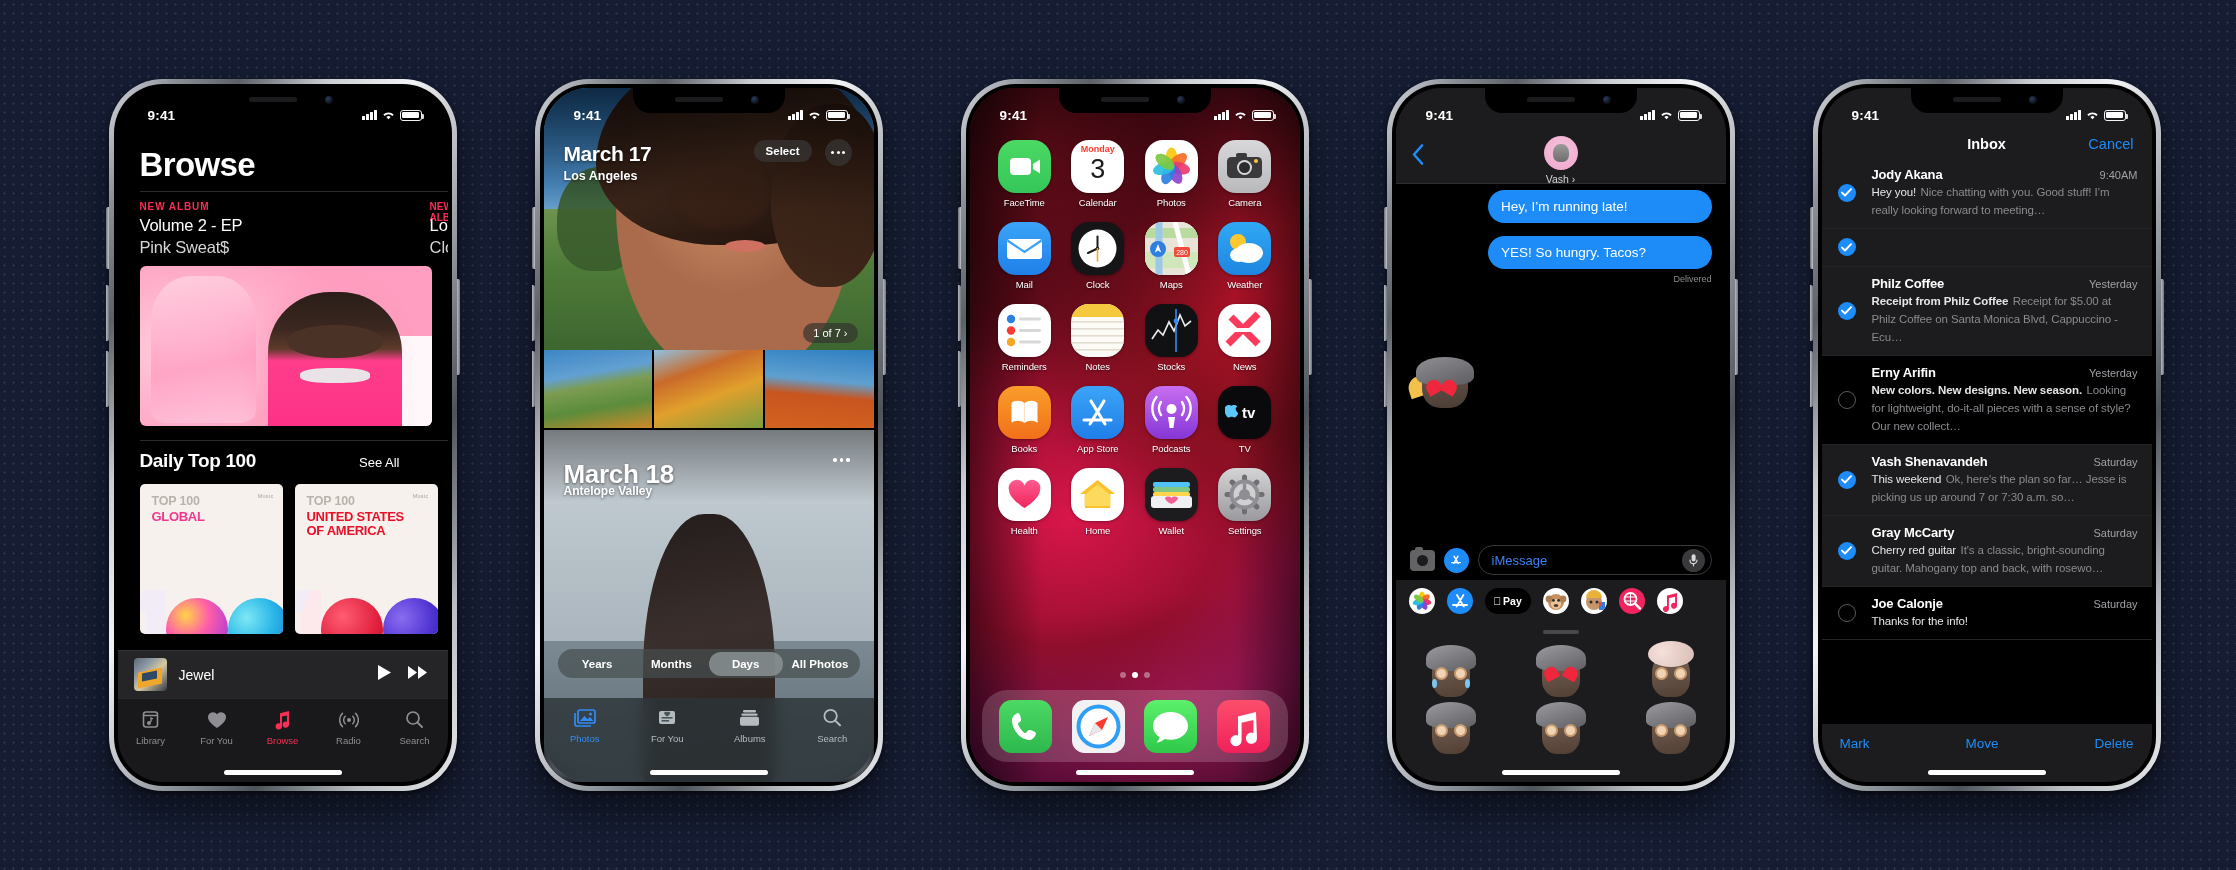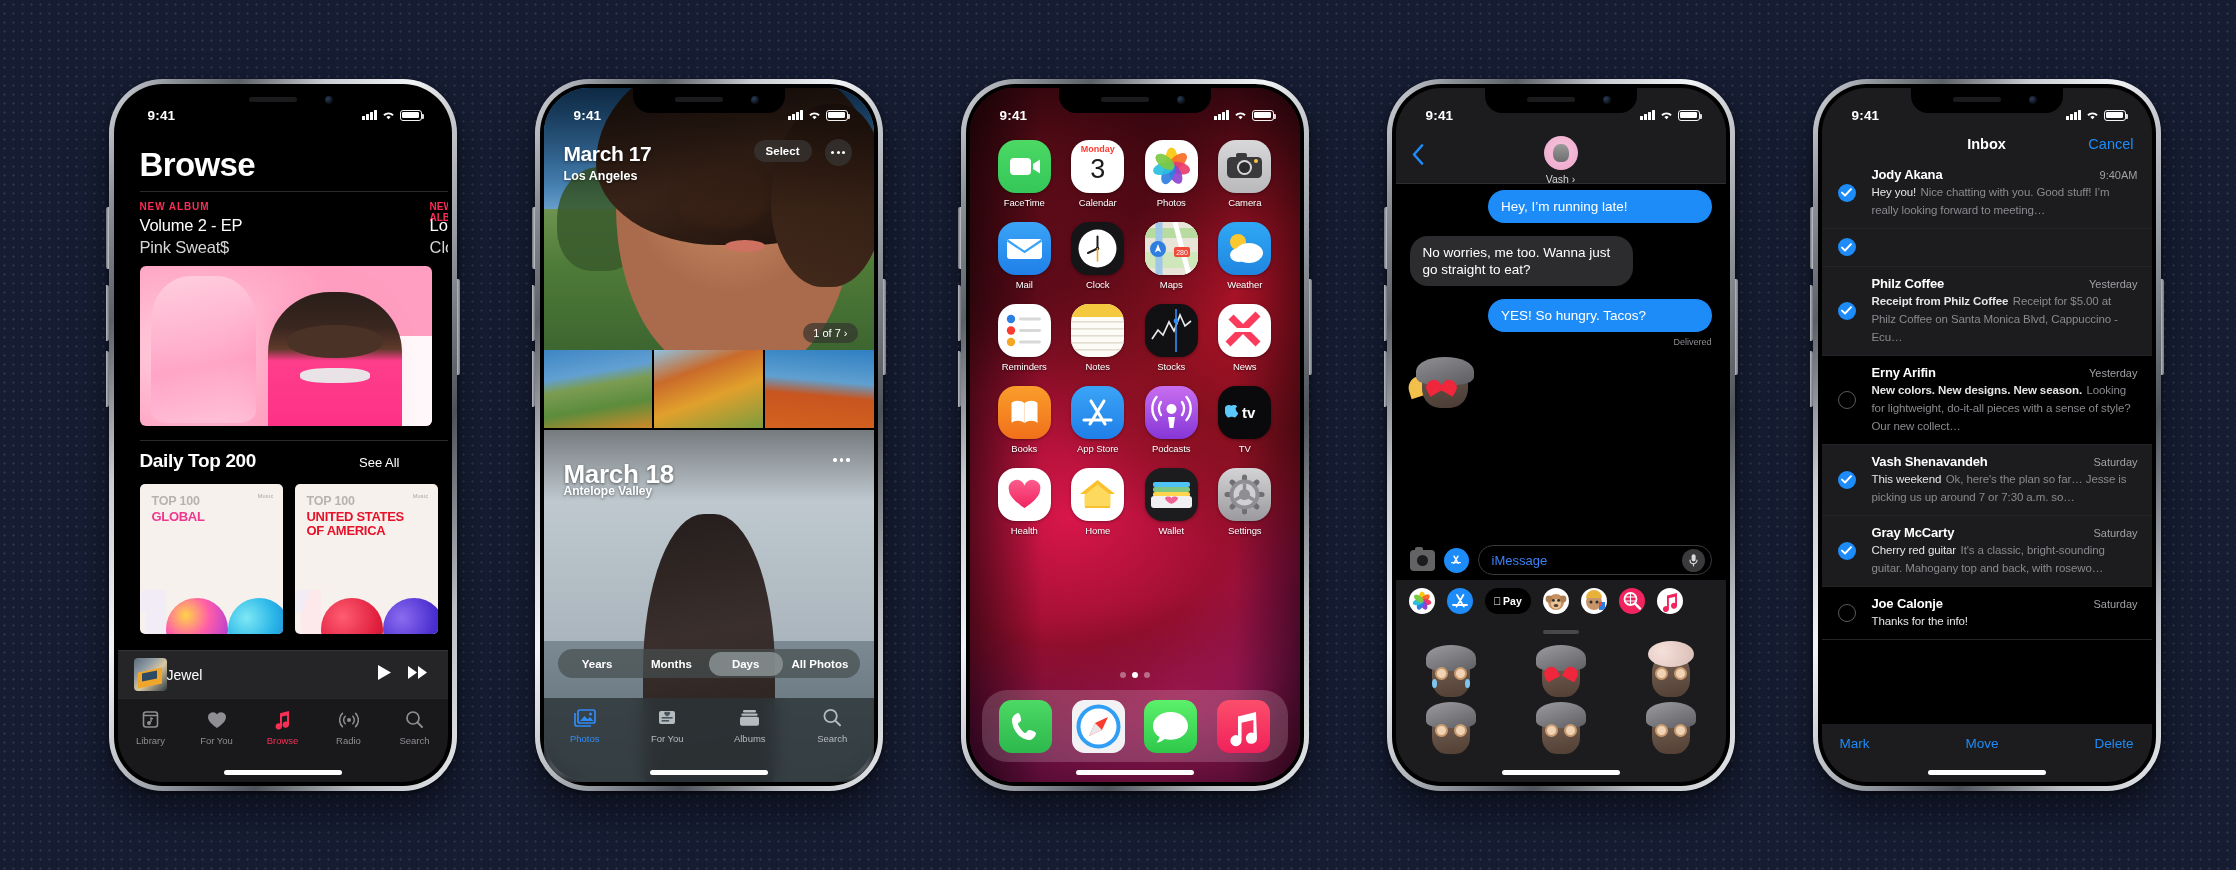--- a/index.html
+++ b/index.html
@@ -113,21 +113,21 @@
   .card100 .one{ width:20px; height:70px; background:#f1ecf5; position:relative;}
   .card100 .one::after{content:"";position:absolute;left:-7px;top:0;width:12px;height:22px;background:#f1ecf5;transform:skewX(-18deg);}
   .dot{ width:62px; height:62px; border-radius:50%; }
   .dotA{ background:radial-gradient(circle at 32% 28%,#ffd24a 0%,#ff5ea8 38%,#b23bd6 78%,#6a2fb5 100%);}
   .dotB{ background:radial-gradient(circle at 30% 32%,#7ee8f5 0%,#2bb7e8 45%,#1268c9 100%);}
   .dotC{ background:radial-gradient(circle at 35% 30%,#ff5c72 0%,#e01f3d 60%,#a3122b 100%);}
   .dotD{ background:radial-gradient(circle at 30% 32%,#8a6cf0 0%,#4b2fd0 55%,#2a1a8f 100%);}
   .card100 .one.red{ background:#fde9ec; }
   .player{
     position:absolute; left:0; right:0; bottom:84px; height:48px;
-    background:rgba(38,38,40,.97); display:flex; align-items:center; padding:0 16px; 
+    background:rgba(38,38,40,.97); display:flex; align-items:center; padding:0 16px; gap:12px;
     border-top:1px solid rgba(255,255,255,.07);
   }
   .player .art{ width:33px; height:33px; border-radius:4px; overflow:hidden; position:relative;
     background:linear-gradient(135deg,#5c6a77 0%,#8d9aa4 30%,#d9c9a1 55%,#2f3a45 100%);}
   .player .art::before{content:"";position:absolute;left:4px;top:12px;width:24px;height:16px;background:#f0a62b;transform:skewY(-12deg);}
   .player .art::after{content:"";position:absolute;left:8px;top:14px;width:15px;height:8px;background:#2e4a63;transform:skewY(-12deg);}
   .player .nm{ flex:1; font-size:14px; color:#fff; }
   .player .ctl{ display:flex; align-items:center; gap:16px; padding-right:4px; }
   .tabbar{
     position:absolute; left:0; right:0; bottom:0; height:84px;
@@ -338,21 +338,21 @@
           <div class="alb2">Pink Sweat$</div>
           <div class="eyebrow2">NEW ALBUM</div>
           <div class="alb1b">Love Goes</div>
           <div class="alb2b">Cloudy</div>
           <div class="hero">
             <span class="left-fig"></span>
             <span class="whiteblock"></span>
             <span class="bust"></span>
           </div>
           <div class="rule2"></div>
-          <div class="sechead">Daily Top 200</div>
+          <div class="sechead">Daily Top 100</div>
           <div class="seeall">See All</div>
           <div class="cards">
             <div class="card100">
               <span class="t1">TOP 100</span>
               <span class="t2" style="color:#f0388f">GLOBAL</span>
               <span class="lg">Music</span>
               <span class="digits">
                 <i class="one"></i>
                   <span class="dot dotA"></span>
                   <span class="dot dotB"></span>
@@ -908,21 +908,20 @@
           </div>
           <span class="msg-back"><svg width="12" height="21" viewBox="0 0 12 21">
                 <path d="M10 1.5 2 10.5l8 9" fill="none" stroke="#1d8cf8" stroke-width="2.6" stroke-linecap="round" stroke-linejoin="round"></path>
               </svg></span>
           <span class="msg-av">
               <i></i>
             </span>
           <span class="msg-name">Vash ›</span>
           <div class="bubbles">
             <div class="bub me">Hey, I’m running late!</div>
-            <div class="bub them">No worries, me too. Wanna just go straight to eat?</div>
             <div class="bub me">YES! So hungry. Tacos?</div>
             <div class="delivered">Delivered</div>
             <div class="sticker">
               <span class="taco"></span>
               <span class="memo"></span>
               <span class="hairx"></span>
               <span class="h1"></span>
               <span class="h2"></span>
             </div>
           </div>

